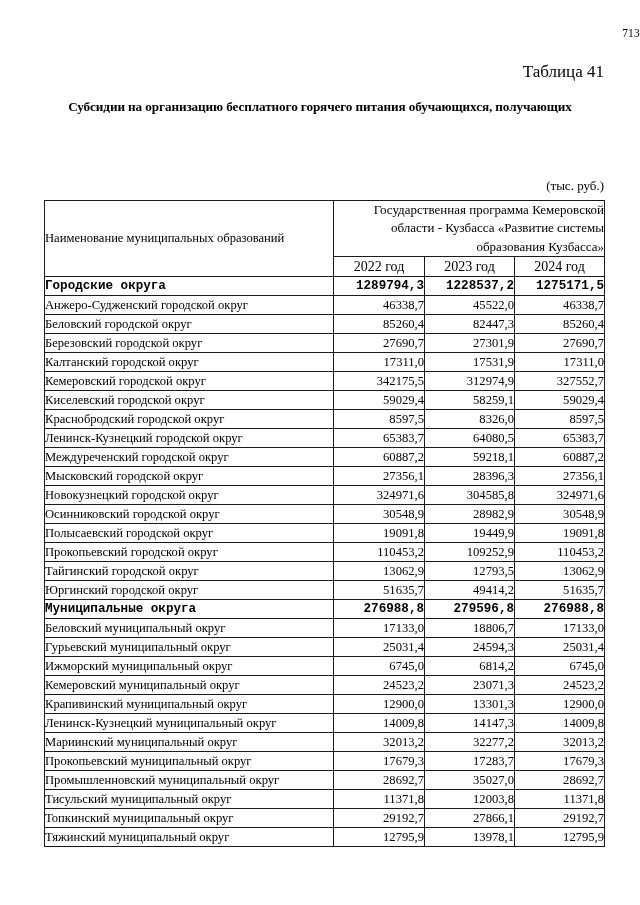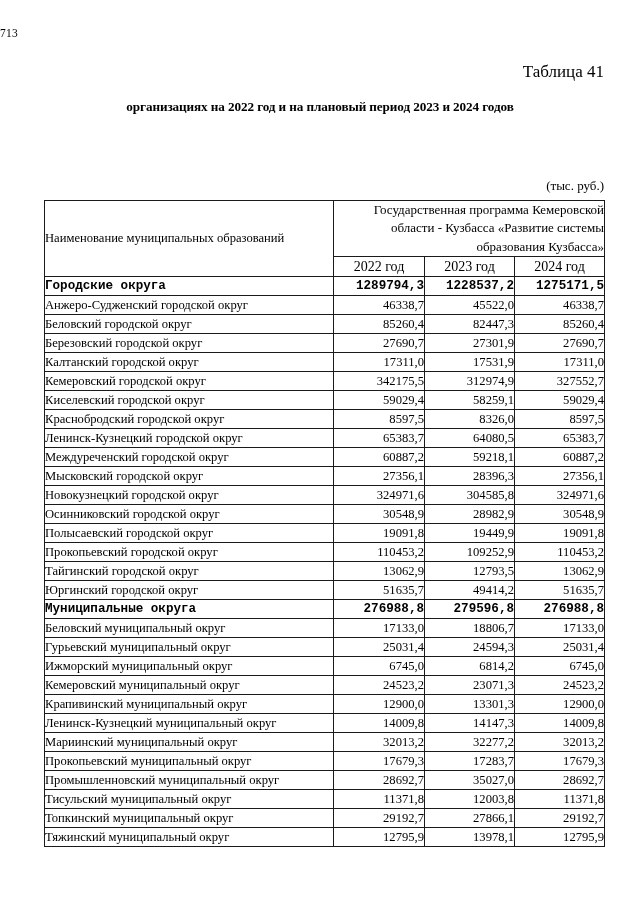--- a/index.html
+++ b/index.html
@@ -20,21 +20,21 @@
     position: relative;
     width: 640px;
     height: 905px;
     box-sizing: border-box;
   }
   .page-number {
     position: absolute;
     top: 27px;
     left: 0;
     width: 640px;
-    text-align: left;
+    text-align: right;
     font-size: 11.5px;
     letter-spacing: 0.2px;
   }
   .table-label {
     position: absolute;
     top: 62px;
     right: 36px;
     font-size: 17px;
   }
   .doc-title {
@@ -121,21 +121,21 @@
 </head>
 <body>
 
 <div class="page">
 
   <div class="page-number">713</div>
 
   <div class="table-label">Таблица 41</div>
 
   <div class="doc-title">
-    <span class="line">организациях на 2022 год и на плановый период 2023 и 2024 годов</span>
+    <span class="line">Субсидии на организацию бесплатного горячего питания обучающихся, получающих</span>
   </div>
 
   <div class="units">(тыс. руб.)</div>
 
   <div class="table-wrap">
     <table class="grid">
       <colgroup>
         <col class="c-name">
         <col class="c-y1">
         <col class="c-y2">

